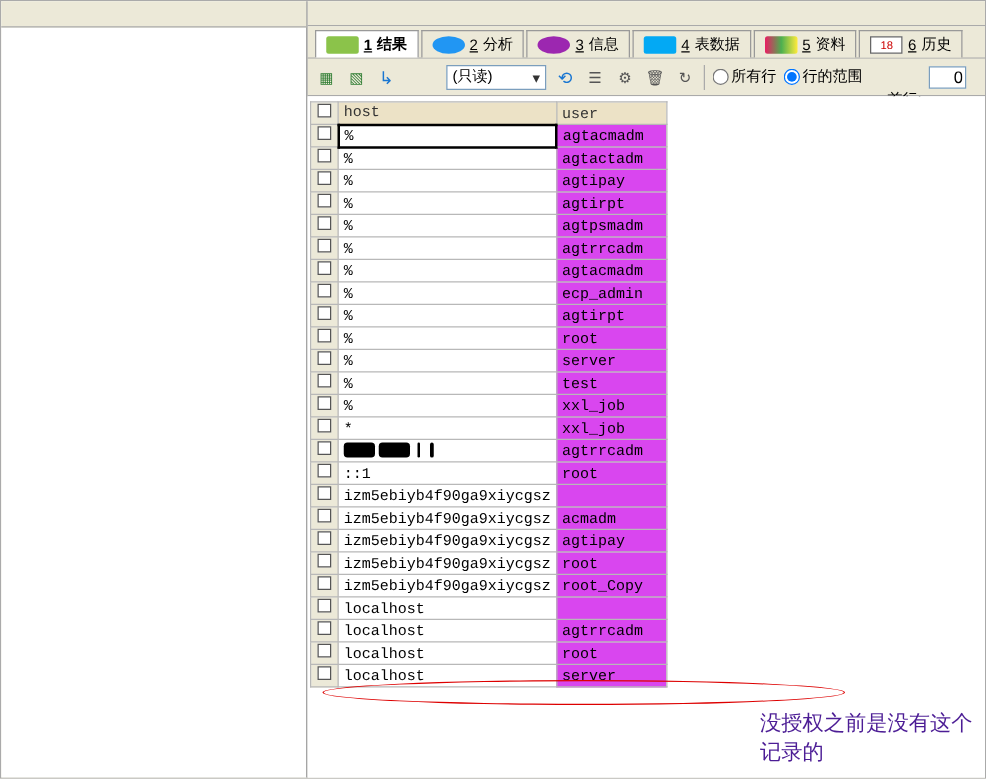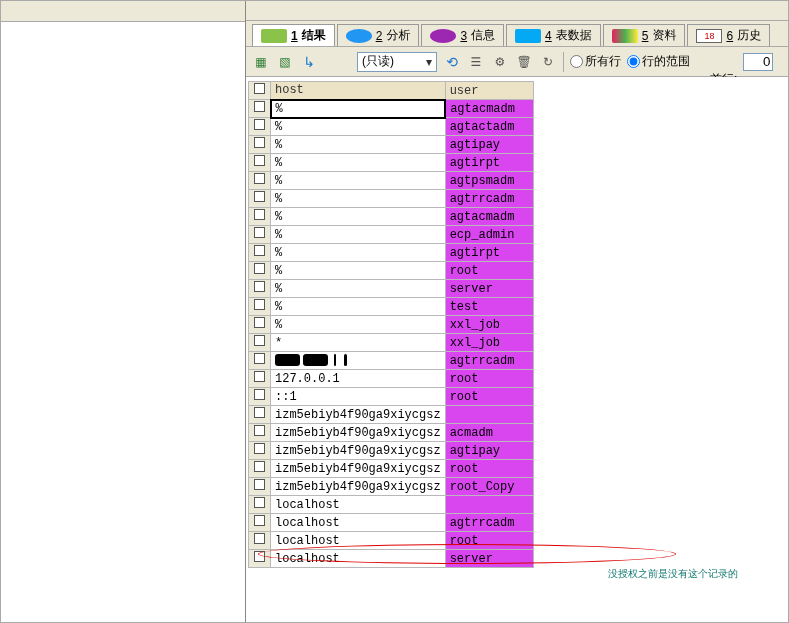--- a/index.html
+++ b/index.html
@@ -41,21 +41,21 @@
 th { background: #ece2c6; font-weight: normal; color: #333; }
 th.checkbox-col, td.checkbox-col { width: 22px; background: #ece9d8; text-align: center; padding: 0; }
 td.host-col { width: 172px; background: #fff; }
 td.user-col { width: 88px; background: #d946ef; }
 tr:first-child td.host-col { border: 2px solid #000; }
 .chk { width: 11px; height: 11px; border: 1px solid #555; display: inline-block; background: #fff; }
 
 .redact { display: inline-block; height: 12px; background: #000; vertical-align: middle; border-radius: 3px; }
 
 .annotation-oval { position: absolute; border: 1px solid #d00; border-radius: 50%; pointer-events: none; }
-.annotation-text { position: absolute; color: #0f766e; font-size: 10px; font-family: "Microsoft YaHei", SimSun; }
+.annotation-text { position: absolute; color: #4c1d95; font-size: 17px; font-family: "Microsoft YaHei", SimSun; }
 </style>
 </head>
 <body>
 
 <div class="frame">
   <div class="left-gutter"></div>
   <div class="main">
     <div class="top-blank"></div>
 
     <div class="tabs" id="tabs">
@@ -194,25 +194,20 @@
               <td class="host-col">*</td>
               <td class="user-col">xxl_job</td>
             </tr>
             <tr>
               <td class="checkbox-col"><span class="chk"></span></td>
               <td class="host-col"><span class="redact" style="width:25px"></span><span style="display:inline-block;width:3px"></span><span class="redact" style="width:25px"></span><span style="display:inline-block;width:6px"></span><span class="redact" style="width:2px"></span><span style="display:inline-block;width:8px"></span><span class="redact" style="width:3px"></span><span style="display:inline-block;width:8px"></span></td>
               <td class="user-col">agtrrcadm</td>
             </tr>
             <tr>
               <td class="checkbox-col"><span class="chk"></span></td>
-              <td class="host-col">127.0.0.1</td>
-              <td class="user-col">root</td>
-            </tr>
-            <tr>
-              <td class="checkbox-col"><span class="chk"></span></td>
               <td class="host-col">::1</td>
               <td class="user-col">root</td>
             </tr>
             <tr>
               <td class="checkbox-col"><span class="chk"></span></td>
               <td class="host-col">izm5ebiyb4f90ga9xiycgsz</td>
               <td class="user-col"></td>
             </tr>
             <tr>
               <td class="checkbox-col"><span class="chk"></span></td>

